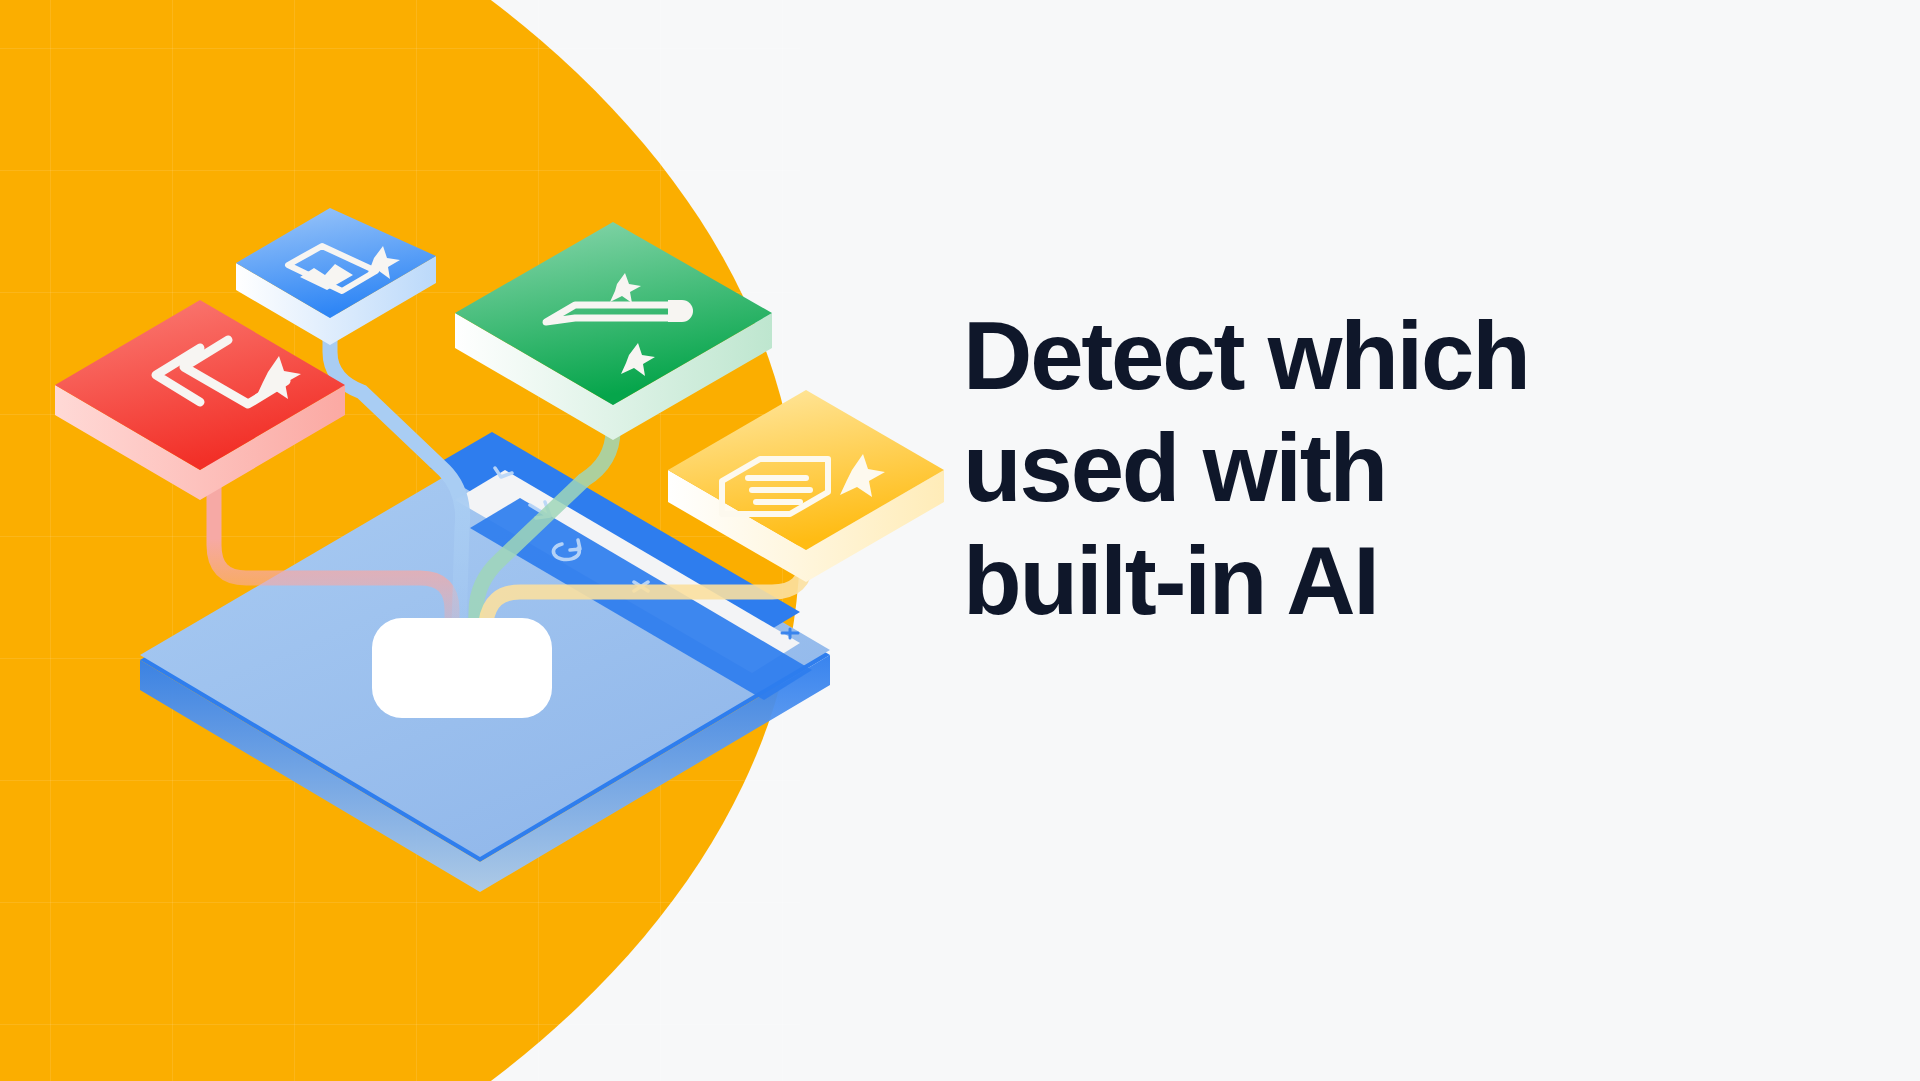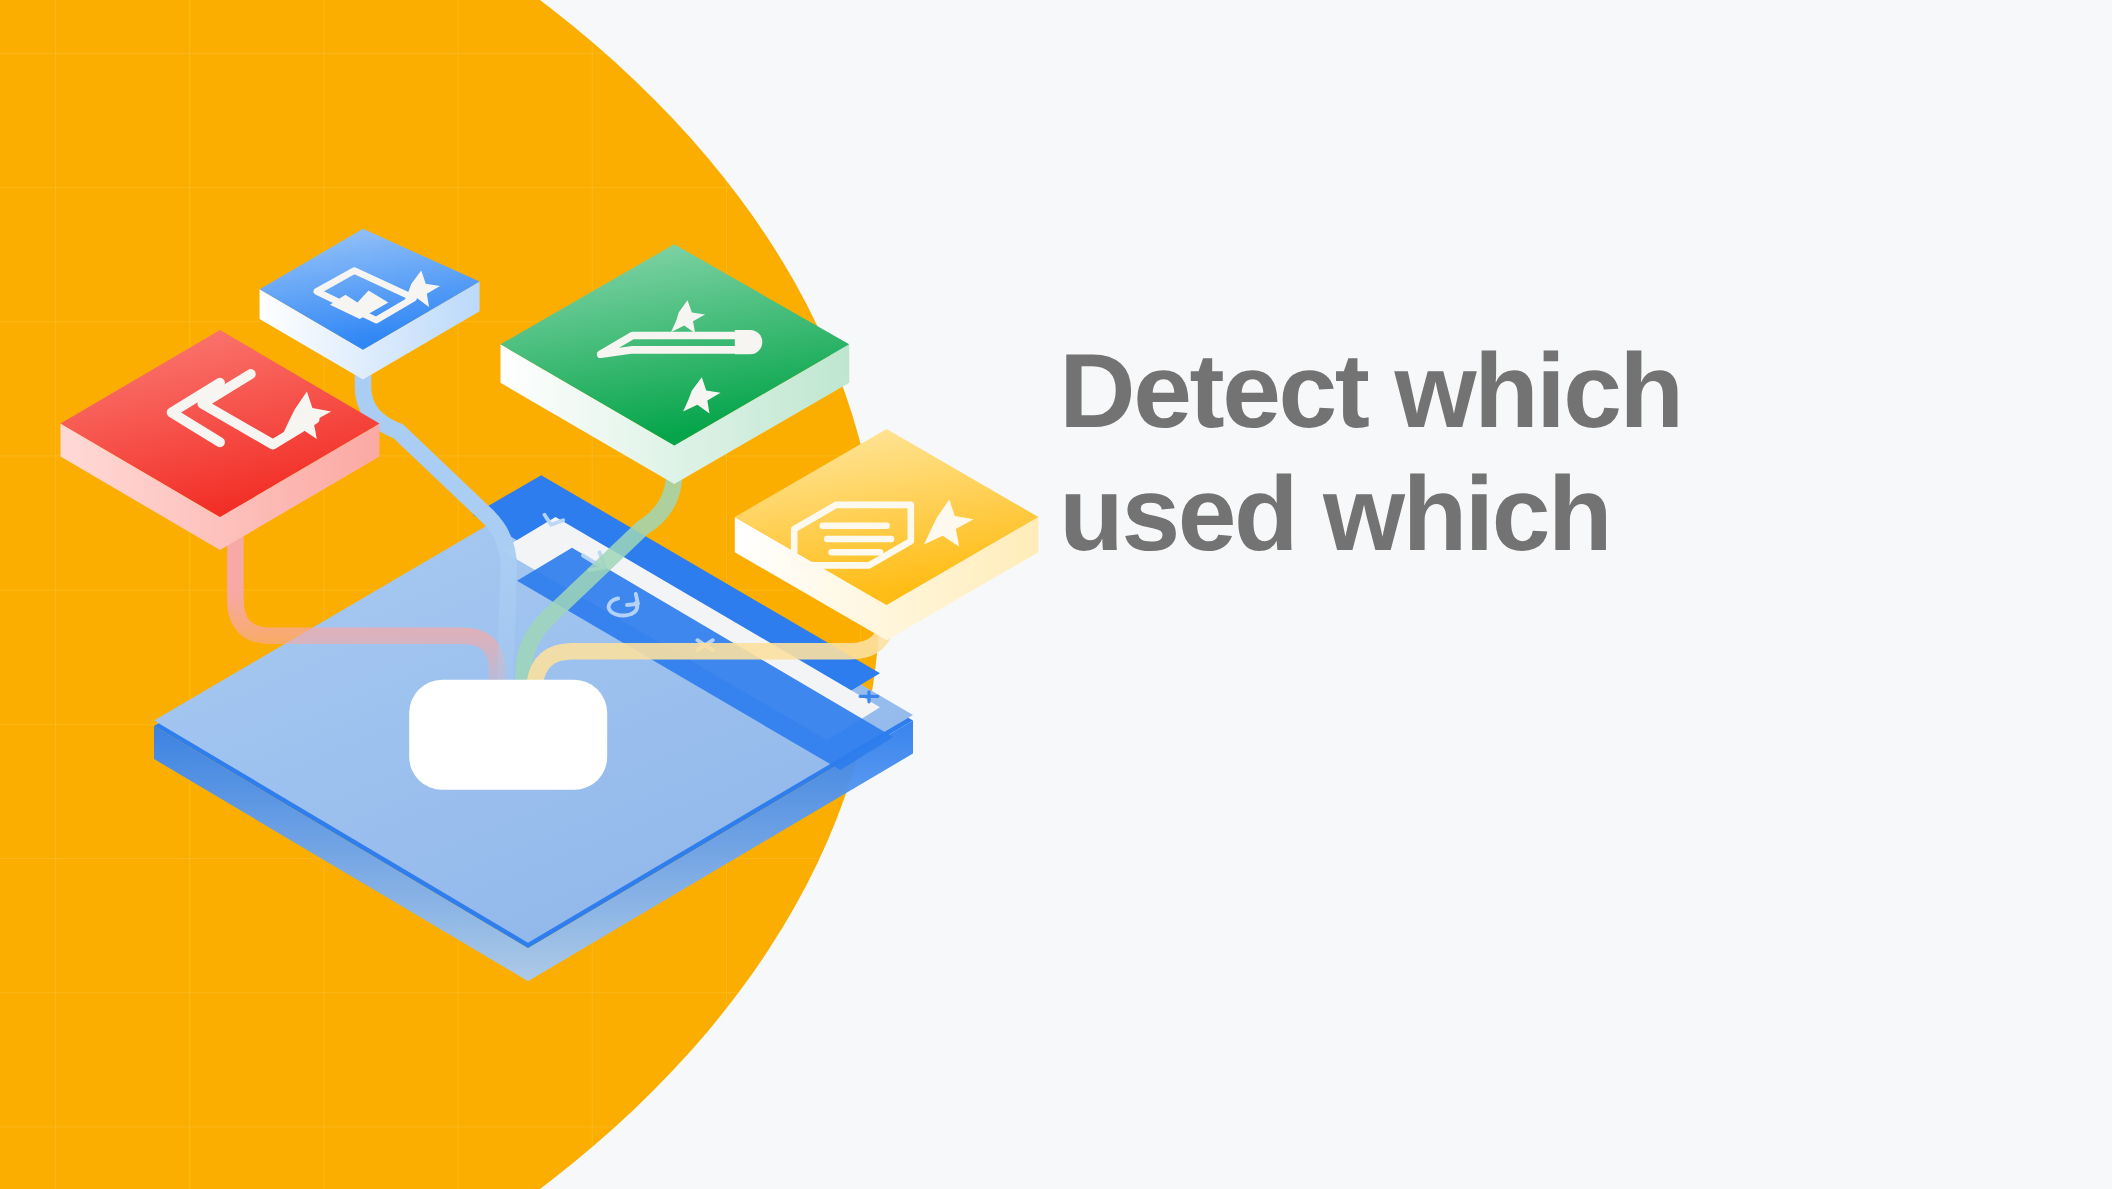--- a/index.html
+++ b/index.html
@@ -39,21 +39,21 @@
     left:0; top:0;
     width:900px; height:1081px;
   }
   .illo svg { display:block; width:900px; height:1081px; overflow:visible; }
 
   
   .headline {
     position:absolute;
     left:963px; top:300px;
     width:830px;
-    color:#737373;
+    color:#0f172a;
     font-size:96px;
     font-weight:700;
     line-height:1.17;
     letter-spacing:-2.2px;
   }
   .headline .ln { display:block; white-space:nowrap; }
 </style>
 </head>
 <body>
 
@@ -190,16 +190,17 @@
             <path d="M756 502 L800 502"></path>
           </g>
         </g>
         <path d="M852 470 l11 -16 l5 15 l17 3 l-16 9 l3 16 l-15 -10 l-17 8 l7 -15 z" fill="#FDF9EE"></path>
       </g>
     </svg>
   </div>
 
   <h1 class="headline">
     <span class="ln">Detect which</span>
-    <span class="ln">used which</span>
+    <span class="ln">used with</span>
+    <span class="ln">built-in AI</span>
   </h1>
 
 </div>
 
 </body></html>

